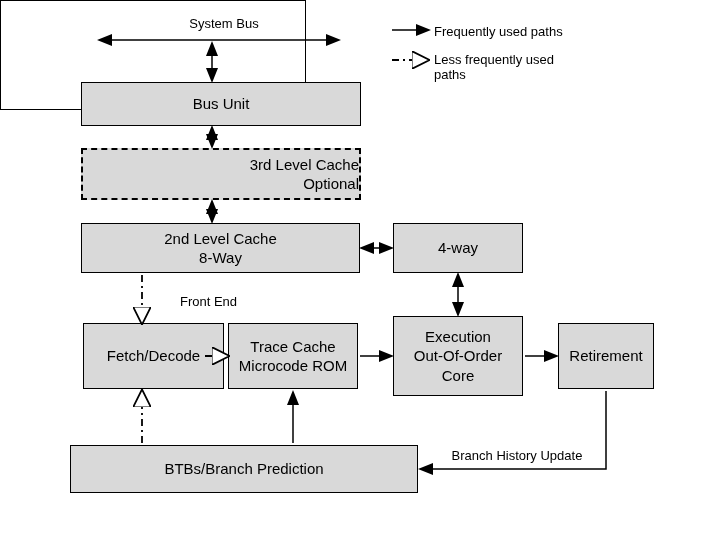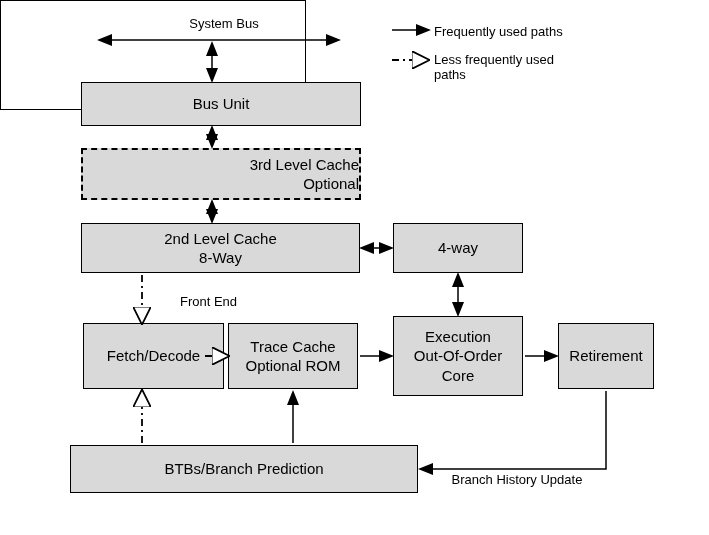--- a/index.html
+++ b/index.html
@@ -75,38 +75,38 @@
 
 <div class="no-bg" style="left:70px; top:302px; width:304px; height:108px;"></div>
 <div class="label" style="left:176px; top:294px;">Front End</div>
 
 <div class="box" style="left:83px; top:323px; width:141px; height:66px;">
   <span>Fetch/Decode</span>
 </div>
 
 <div class="box" style="left:228px; top:323px; width:130px; height:66px;">
   <span>Trace Cache</span>
-  <span>Optional ROM</span>
+  <span>Microcode ROM</span>
 </div>
 
 <div class="box" style="left:393px; top:316px; width:130px; height:80px;">
   <span>Execution</span>
   <span>Out-Of-Order</span>
   <span>Core</span>
 </div>
 
 <div class="box" style="left:558px; top:323px; width:96px; height:66px;">
   <span>Retirement</span>
 </div>
 
 <div class="box" style="left:70px; top:445px; width:348px; height:48px;">
   <span>BTBs/Branch Prediction</span>
 </div>
 
-<div class="label" style="left:438px; top:472px; width:150px;">Branch History Update</div>
+<div class="label" style="left:438px; top:448px; width:150px;">Branch History Update</div>
 
 <svg class="overlay">
   <defs>
     <marker id="ah" markerWidth="10" markerHeight="8" refX="8" refY="4" orient="auto">
       <path d="M0,0 L10,4 L0,8 Z" fill="#000"></path>
     </marker>
     <marker id="ahStart" markerWidth="10" markerHeight="8" refX="2" refY="4" orient="auto">
       <path d="M10,0 L0,4 L10,8 Z" fill="#000"></path>
     </marker>
     <marker id="ahOpen" markerWidth="10" markerHeight="10" refX="8" refY="5" orient="auto">

